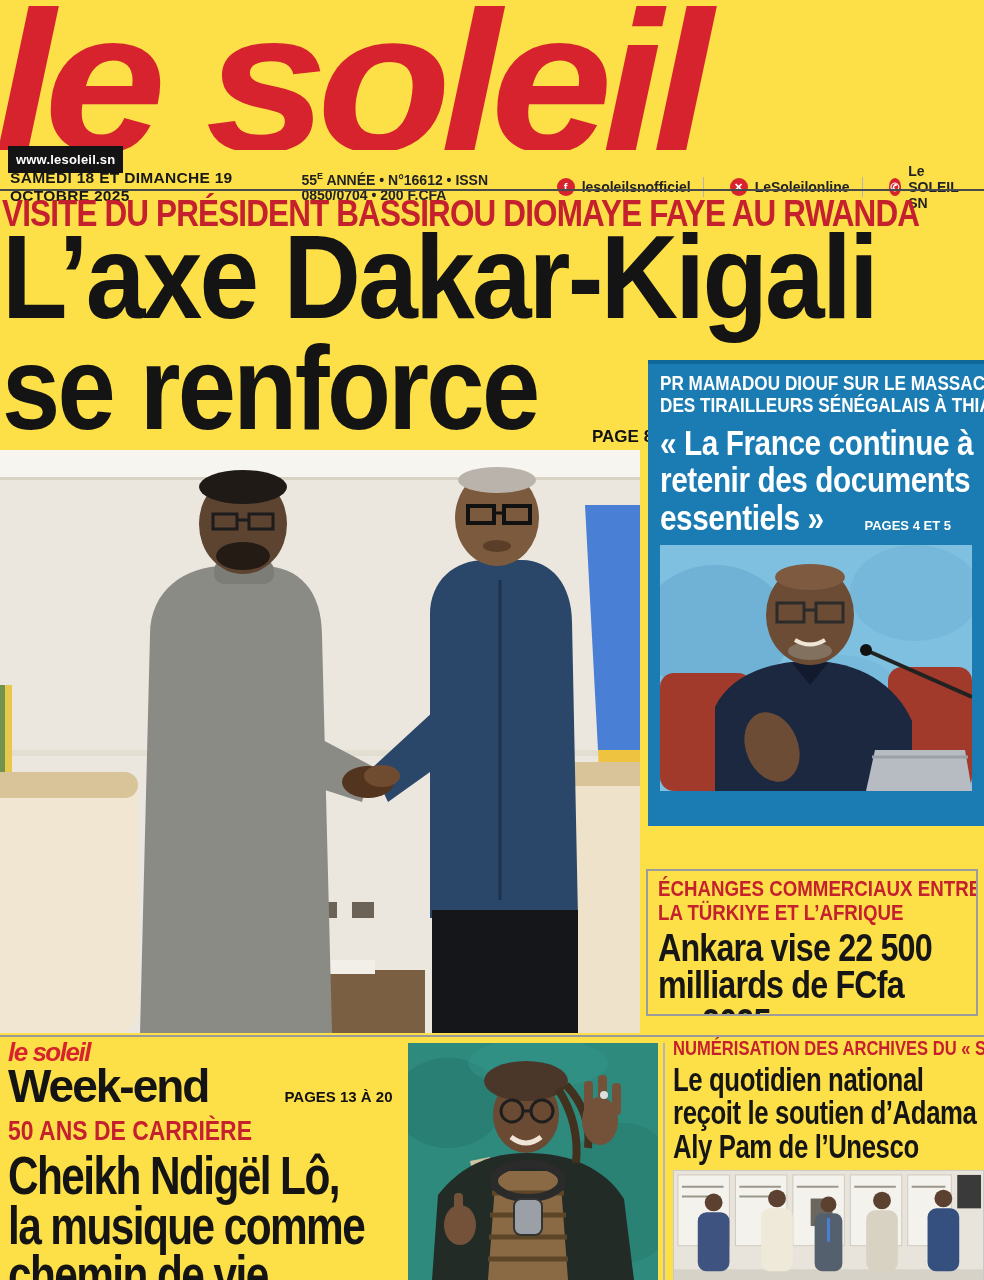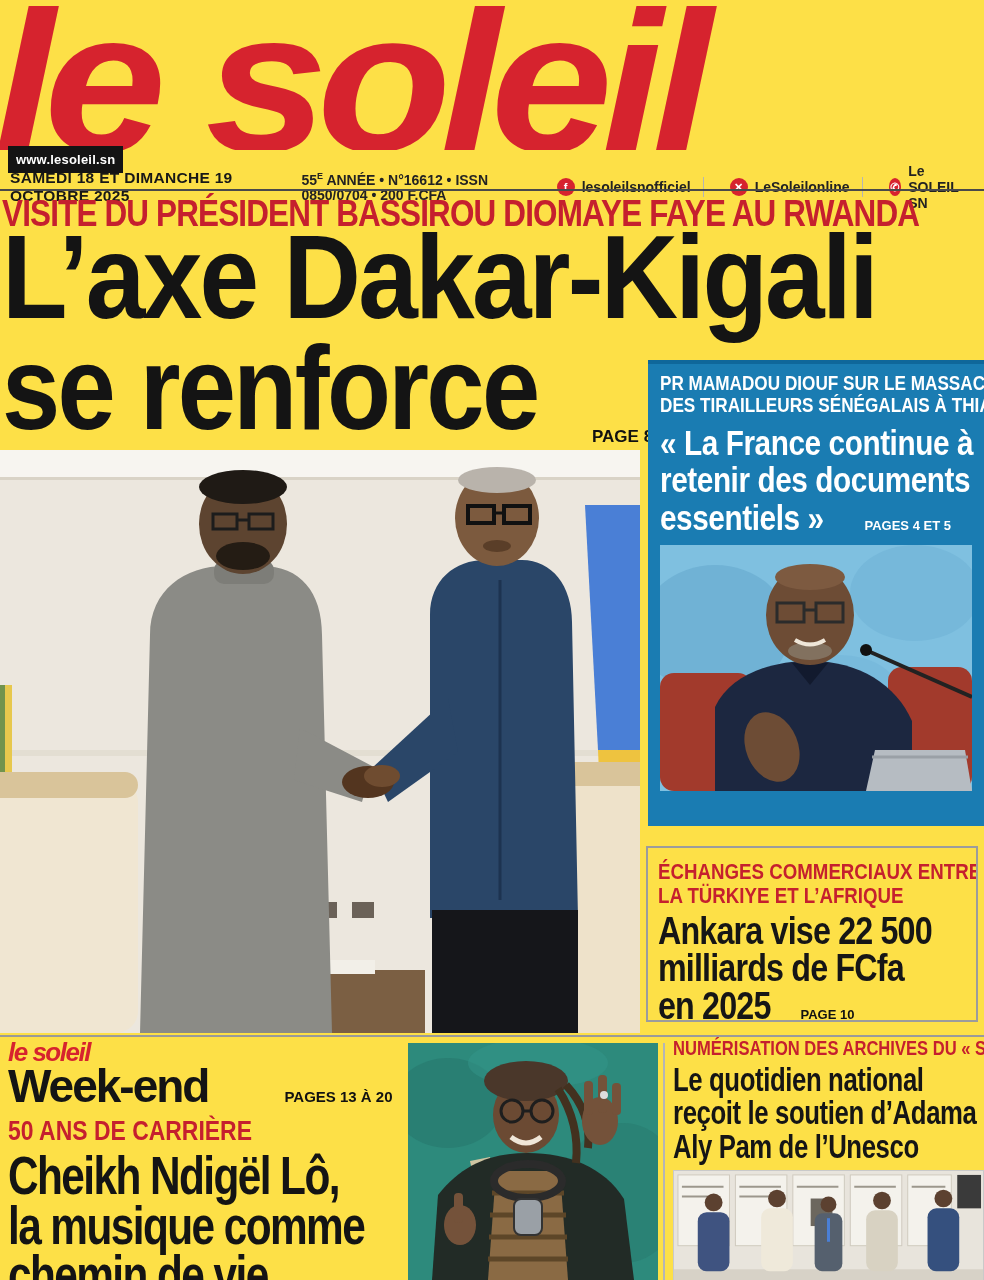--- a/index.html
+++ b/index.html
@@ -41,22 +41,22 @@
   
   .blue-box{position:absolute;left:648px;top:360px;width:336px;height:466px;
         background:#1a7cb2;border-top:4px solid #0f679a;box-sizing:border-box;
         padding:9px 12px 12px;color:#fff;}
   .blue-kicker{font-size:19.5px;font-weight:bold;line-height:1.12;}
   .blue-head{font-size:35px;font-weight:bold;line-height:1.07;margin-top:7px;letter-spacing:-.5px;}
   .pgref-w{font-size:13px;font-weight:bold;margin-left:12px;letter-spacing:0;}
   .diouf-photo{margin-top:9px;width:100%;height:246px;display:block;}
 
   
-  .ankara-box{position:absolute;left:646px;top:846px;width:332px;height:176px;
-        border:2px solid #9c9c9c;box-sizing:border-box;padding:12px 10px;overflow:hidden;}
+  .ankara-box{position:absolute;left:646px;top:869px;width:332px;height:147px;
+        border:2px solid #9c9c9c;box-sizing:border-box;padding:6px 10px;overflow:hidden;}
   .ankara-kicker{color:#c5202e;font-size:22px;font-weight:bold;line-height:1.08;}
   .ankara-head{font-size:38px;font-weight:bold;line-height:.99;letter-spacing:-1px;
         color:#161616;margin-top:5px;}
   .pgref-b{font-size:13px;font-weight:bold;margin-left:10px;letter-spacing:0;color:#111;}
 
   .rule-bottom{position:absolute;top:1035px;left:0;width:100%;height:2px;background:#9a9a9a;}
 
   
   .weekend{position:absolute;left:8px;top:1040px;width:398px;}
   .we-logo{color:#d6232e;font-style:italic;font-weight:bold;font-size:26px;line-height:.95;

